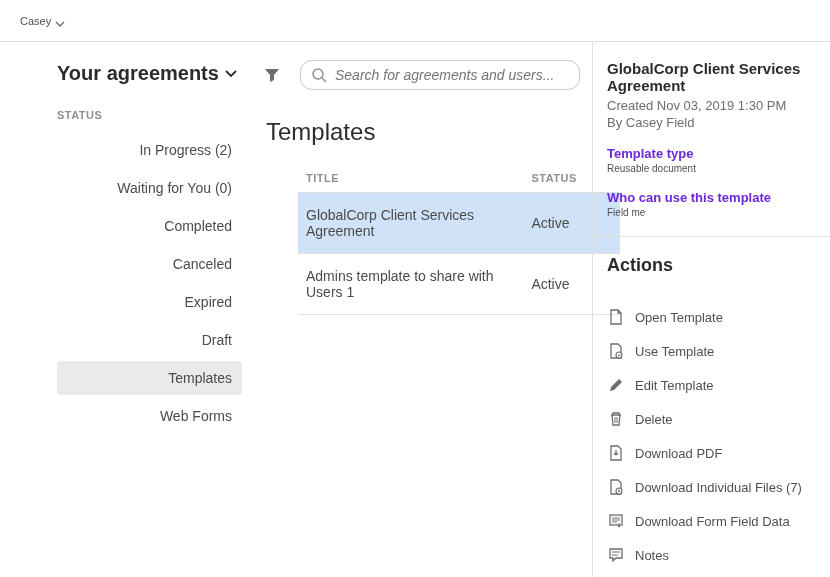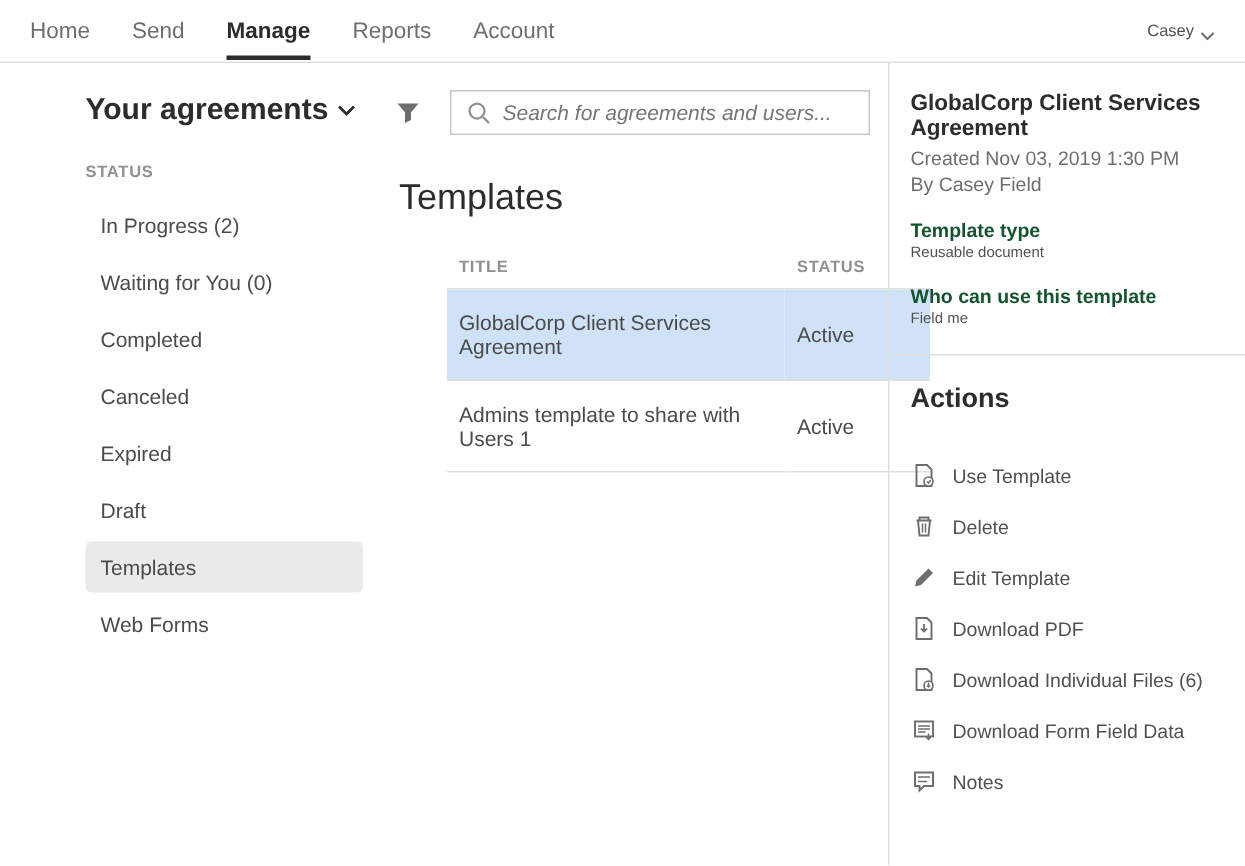--- a/index.html
+++ b/index.html
@@ -75,20 +75,21 @@
       margin-bottom: 12px;
       font-weight: 600;
     }
     .sidebar-item {
       padding: 9px 10px;
       color: #4b4b4b;
       cursor: pointer;
       font-size: 14px;
       border-radius: 4px;
       margin-bottom: 4px;
+      text-align: right;
     }
     .sidebar-item.selected {
       background: #eaeaea;
     }
     .content {
       flex: 1;
       padding: 18px 12px 0 6px;
     }
     .content-top {
       display: flex;
@@ -100,21 +101,21 @@
       color: #6e6e6e;
       cursor: pointer;
       padding: 4px 6px;
     }
     .search-box {
       flex: 1;
       display: flex;
       align-items: center;
       gap: 8px;
       border: 1px solid #c8c8c8;
-      border-radius: 0;
+      border-radius: 12px;
       padding: 6px 10px;
     }
     .search-box input {
       border: none;
       outline: none;
       flex: 1;
       font-size: 14px;
       font-style: italic;
       color: #909090;
     }
@@ -162,21 +163,21 @@
       color: #2c2c2c;
       margin-bottom: 4px;
     }
     .panel-meta {
       color: #6e6e6e;
       font-size: 13px;
       margin-bottom: 2px;
     }
     .panel-section-label {
       font-weight: 700;
-      color: #14532d;
+      color: #6d28d9;
       margin-top: 16px;
       font-size: 13px;
       margin-bottom: 2px;
     }
     .panel-section-value {
       color: #505050;
       font-size: 10px;
     }
     .divider {
       border-top: 1px solid #e0e0e0;
@@ -202,27 +203,20 @@
       align-items: center;
       justify-content: center;
       color: #6e6e6e;
     }
     svg { display: block; }
   </style>
 </head>
 <body>
 
 <div class="top-nav">
-  <div class="top-nav-left">
-    <div class="nav-item">Home</div>
-    <div class="nav-item">Send</div>
-    <div class="nav-item active">Manage</div>
-    <div class="nav-item">Reports</div>
-    <div class="nav-item">Account</div>
-  </div>
   <div class="user-menu">
     <span>Casey</span>
     <span>
       <svg width="10" height="6" viewBox="0 0 10 6">
           <path d="M1 1l4 4 4-4" stroke="#6e6e6e" stroke-width="1.4" fill="none"></path>
         </svg>
     </span>
   </div>
 </div>
 
@@ -297,61 +291,70 @@
     <div class="panel-section-value">Field me</div>
 
     <div class="divider"></div>
 
     <div class="actions-title">Actions</div>
 
     <div class="action-row">
       <span class="icon">
         <svg width="16" height="16" viewBox="0 0 16 16">
             <path d="M3 1h7l3 3v11H3V1z" fill="none" stroke="#6e6e6e" stroke-width="1.3"></path>
+            <path d="M10 1v3h3" fill="none" stroke="#6e6e6e" stroke-width="1.3"></path>
+          </svg>
+      </span>
+      <span>Open Template</span>
+    </div>
+    <div class="action-row">
+      <span class="icon">
+        <svg width="16" height="16" viewBox="0 0 16 16">
+            <path d="M3 1h7l3 3v11H3V1z" fill="none" stroke="#6e6e6e" stroke-width="1.3"></path>
             <circle cx="11" cy="12" r="3" fill="#fff" stroke="#6e6e6e" stroke-width="1.1"></circle>
             <path d="M10 12l1 1 1.5-2" fill="none" stroke="#6e6e6e" stroke-width="1"></path>
           </svg>
       </span>
       <span>Use Template</span>
     </div>
     <div class="action-row">
       <span class="icon">
         <svg width="16" height="16" viewBox="0 0 16 16">
+            <path d="M2 14l1-4 8-8 3 3-8 8-4 1z" fill="#6e6e6e"></path>
+          </svg>
+      </span>
+      <span>Edit Template</span>
+    </div>
+    <div class="action-row">
+      <span class="icon">
+        <svg width="16" height="16" viewBox="0 0 16 16">
             <path d="M3 4h10M5 4V2h6v2M4 4l1 10h6l1-10" fill="none" stroke="#6e6e6e" stroke-width="1.3"></path>
             <path d="M7 6v6M9 6v6" stroke="#6e6e6e" stroke-width="1"></path>
           </svg>
       </span>
       <span>Delete</span>
-    </div>
-    <div class="action-row">
-      <span class="icon">
-        <svg width="16" height="16" viewBox="0 0 16 16">
-            <path d="M2 14l1-4 8-8 3 3-8 8-4 1z" fill="#6e6e6e"></path>
-          </svg>
-      </span>
-      <span>Edit Template</span>
     </div>
     <div class="action-row">
       <span class="icon">
         <svg width="16" height="16" viewBox="0 0 16 16">
             <path d="M3 1h7l3 3v11H3V1z" fill="none" stroke="#6e6e6e" stroke-width="1.3"></path>
             <path d="M8 5v5M6 8l2 2 2-2" fill="none" stroke="#6e6e6e" stroke-width="1.2"></path>
           </svg>
       </span>
       <span>Download PDF</span>
     </div>
     <div class="action-row">
       <span class="icon">
         <svg width="16" height="16" viewBox="0 0 16 16">
             <path d="M3 1h7l3 3v11H3V1z" fill="none" stroke="#6e6e6e" stroke-width="1.3"></path>
             <circle cx="11" cy="12" r="3" fill="#fff" stroke="#6e6e6e" stroke-width="1.1"></circle>
             <path d="M11 10v3M10 12l1 1 1-1" fill="none" stroke="#6e6e6e" stroke-width="1"></path>
           </svg>
       </span>
-      <span>Download Individual Files (6)</span>
+      <span>Download Individual Files (7)</span>
     </div>
     <div class="action-row">
       <span class="icon">
         <svg width="16" height="16" viewBox="0 0 16 16">
             <rect x="2" y="2" width="12" height="10" fill="none" stroke="#6e6e6e" stroke-width="1.3"></rect>
             <path d="M4 5h8M4 7h8M4 9h5" stroke="#6e6e6e" stroke-width="1"></path>
             <path d="M11 10v4M9.5 12.5L11 14l1.5-1.5" fill="none" stroke="#6e6e6e" stroke-width="1"></path>
           </svg>
       </span>
       <span>Download Form Field Data</span>

